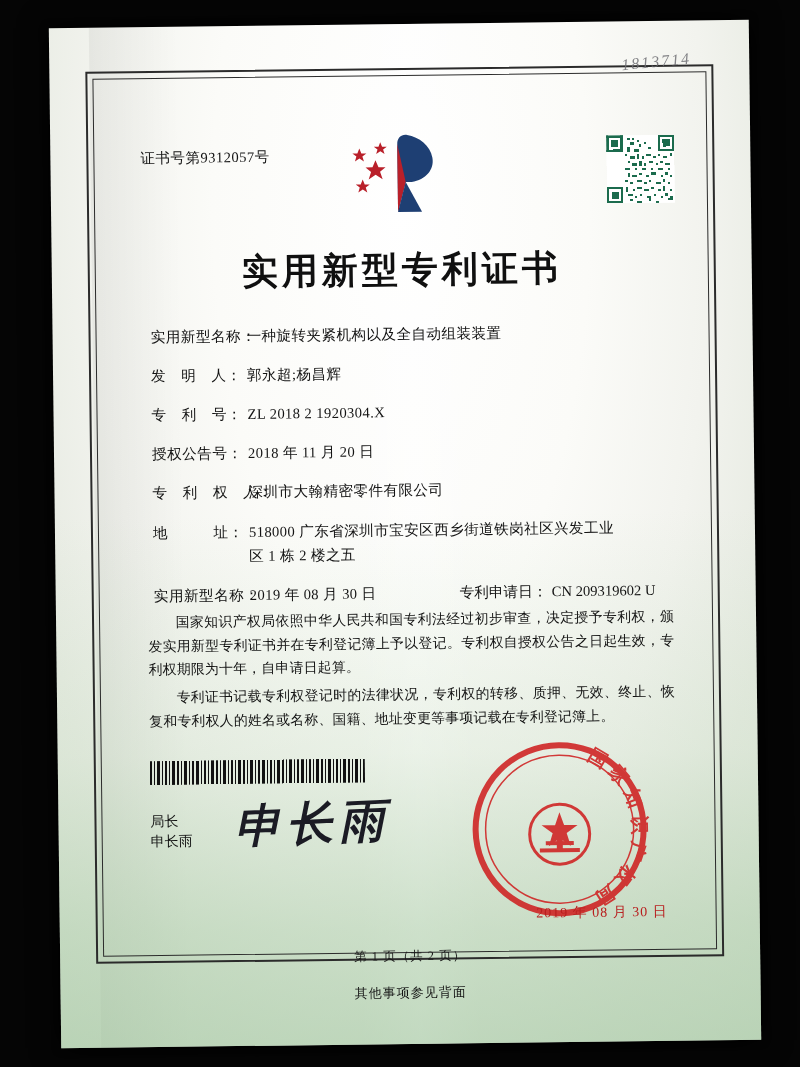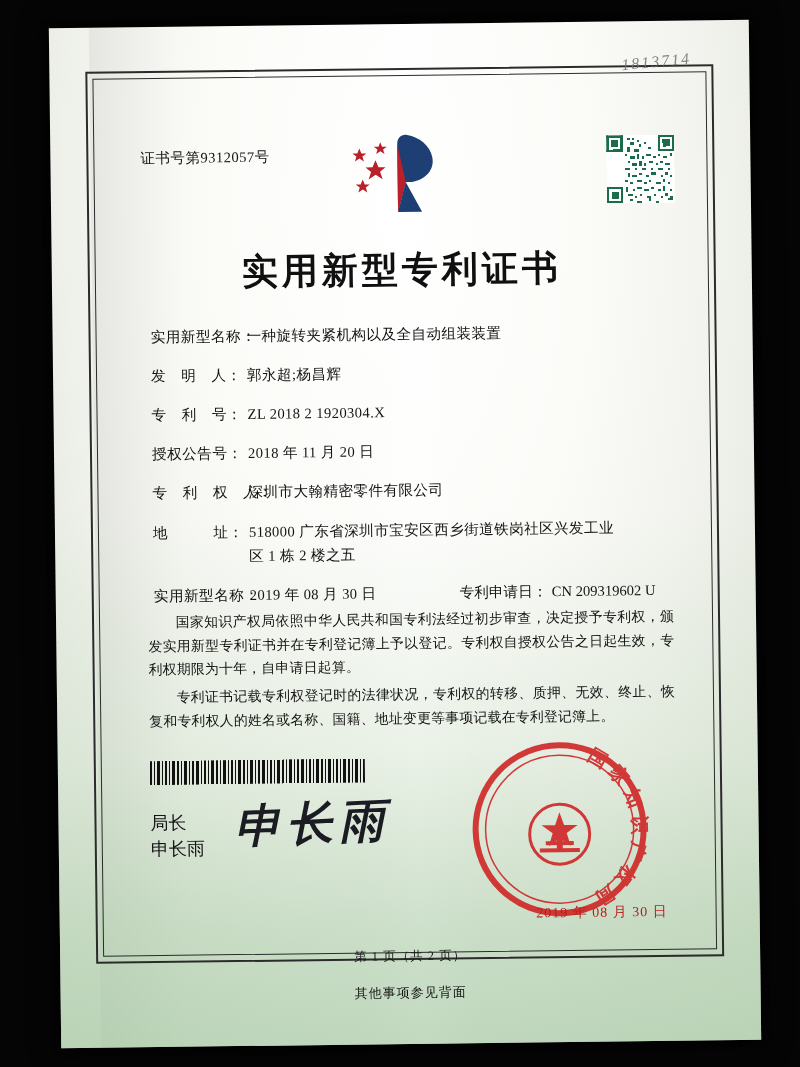--- a/index.html
+++ b/index.html
@@ -193,22 +193,22 @@
     top: 690px;
     width: 215px;
     height: 24px;
   }
 
   
   .sig-labels {
     position: absolute;
     left: 56px;
     top: 740px;
-    font-family: Liberation Mono, monospace;
-    font-size: 18px;
+    font-family: Liberation Sans, sans-serif;
+    font-size: 14px;
     line-height: 1.45;
     color: #131313;
   }
   .sig-script {
     position: absolute;
     left: 140px;
     top: 724px;
     font-family: "Liberation Serif", serif;
     font-size: 46px;
     color: #1b1b24;

